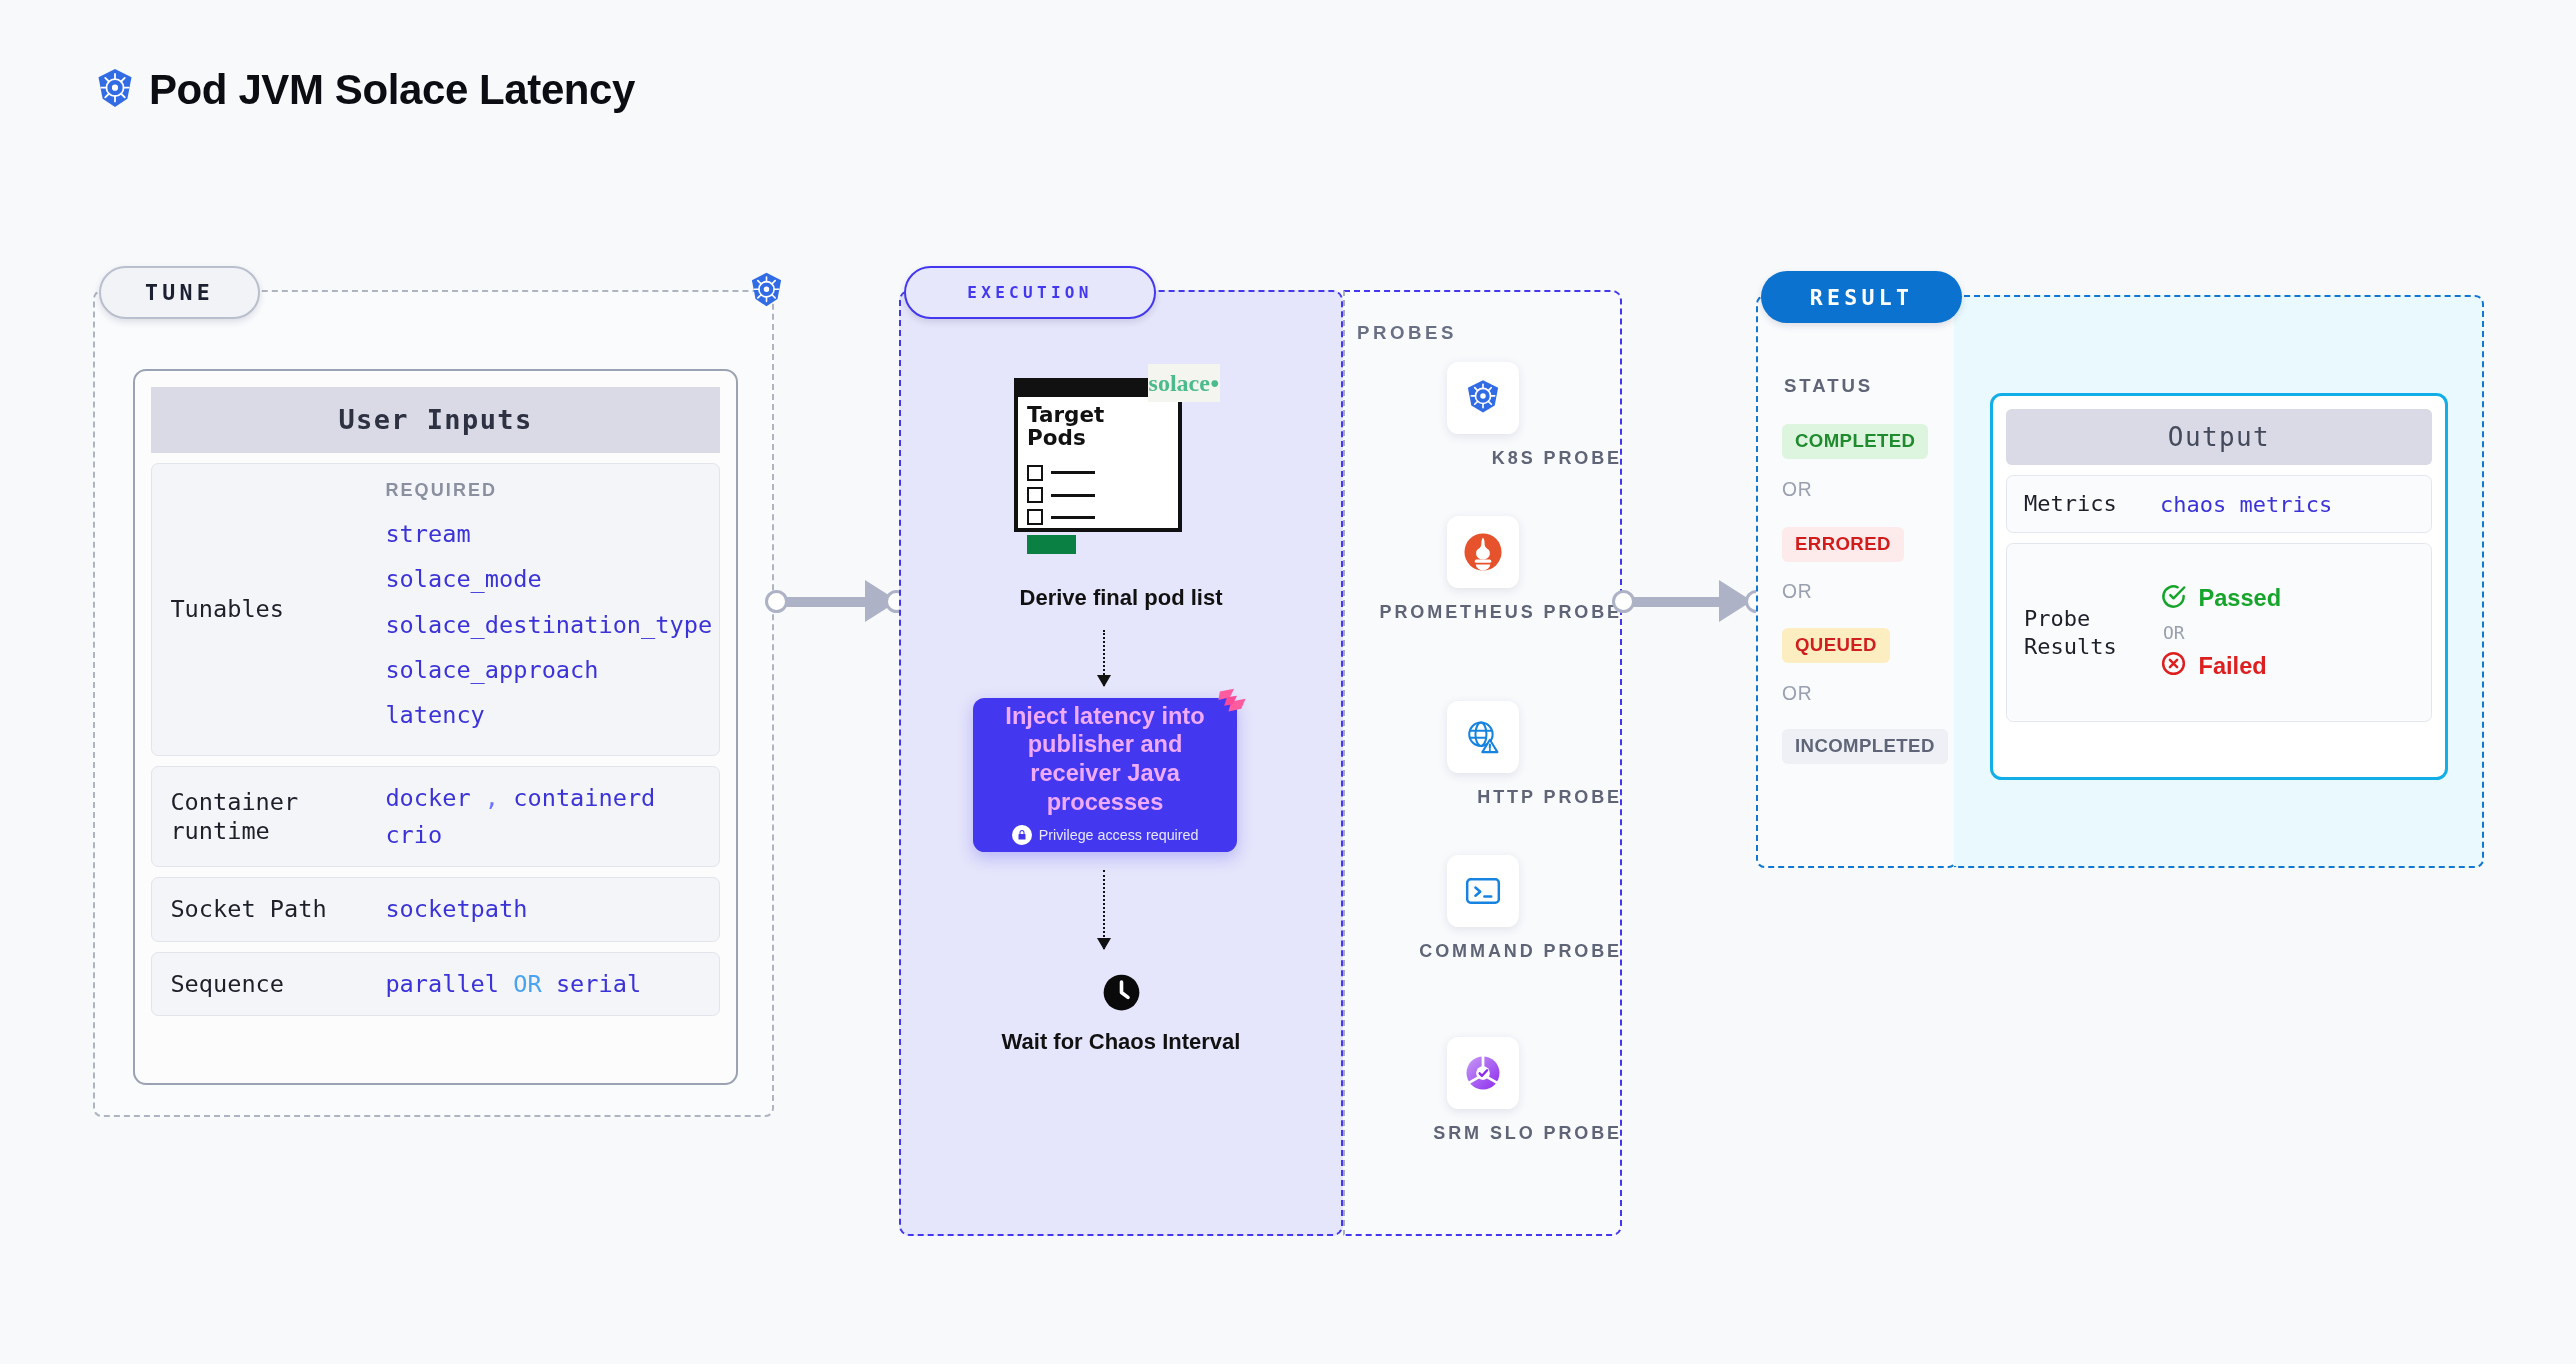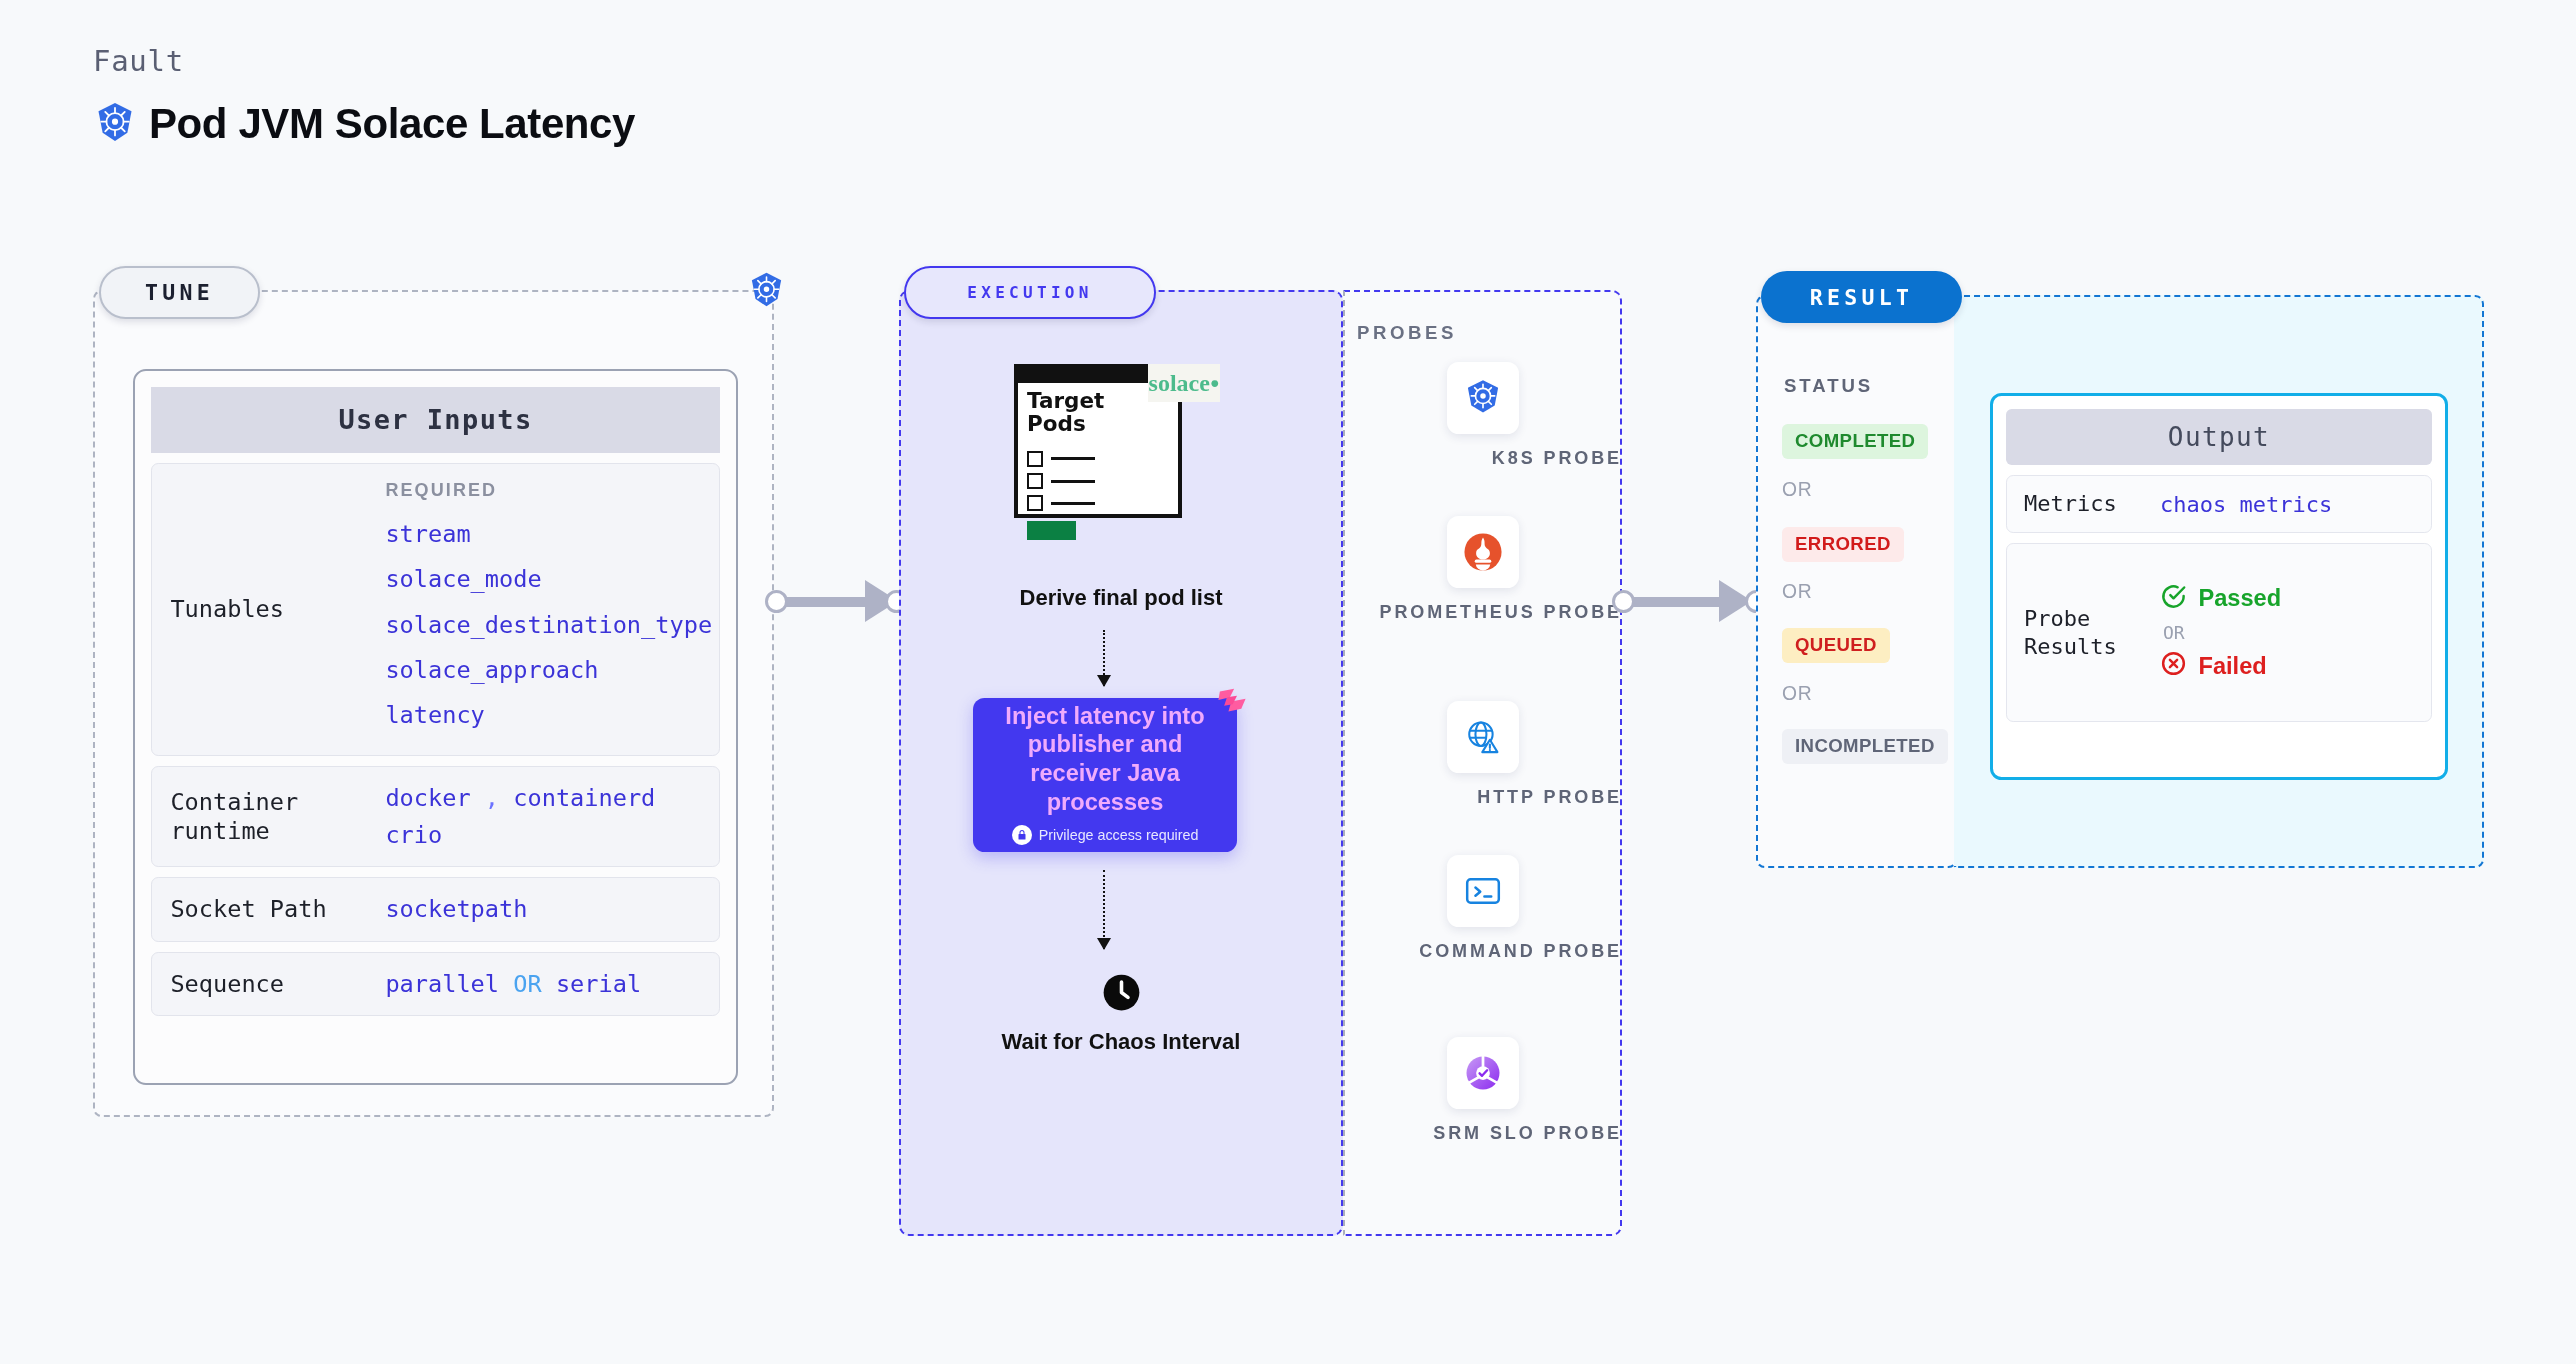--- a/index.html
+++ b/index.html
@@ -91,21 +91,21 @@
   #exec-pill {
     left:904px; top:266px; width:252px; height:53px;
     background:#e7e7fc; border:2.9px solid #4338ef; color:#4338ef; font-size:16px;
   }
   #probes-label {
     position:absolute; left:1357px; top:322px;
     font-size:18.6px; font-weight:700; color:#6a7083; letter-spacing:3.6px;
   }
 
   
-  #podcard { position:absolute; left:1014px; top:364px; width:168px; height:154px; }
+  #podcard { position:absolute; left:1014px; top:378px; width:168px; height:154px; }
   #podcard .sheet { position:absolute; inset:0; background:#fff; border:4.3px solid #111; }
   #podcard .topbar { position:absolute; left:0; right:0; top:0; height:18.6px; background:#111; }
   #podcard .ptitle {
     position:absolute; left:13px; top:26px; font-size:21.5px; font-weight:700;
     color:#111; line-height:1.06; font-family:"DejaVu Sans", sans-serif;
   }
   #podcard .lines { position:absolute; left:13px; top:87px; }
   #podcard .lrow { display:flex; align-items:center; gap:8.6px; margin-bottom:6.4px; }
   #podcard .box { width:15.8px; height:15.8px; border:2.9px solid #111; }
   #podcard .dash { width:44px; height:2.9px; background:#111; }
@@ -227,21 +227,20 @@
   }
   .connector .dot {
     position:absolute; top:10px; width:23px; height:23px; border-radius:50%;
     background:#fff; border:3.6px solid #aeb2c6;
   }
 </style>
 </head>
 <body>
 
 <div id="header">
-  <div id="fault-label">Fault</div>
   <div id="title-row">
     <span>
       <svg width="44" height="44" viewBox="0 0 64 64">
         <path d="M32 3 L56 15 L50 46 L32 58 L14 46 L8 15 Z" fill="#326ce5"></path>
         <g fill="none" stroke="#fff" stroke-width="2.6" stroke-linecap="round">
           <circle cx="32" cy="30" r="12.5"></circle>
           <circle cx="32" cy="30" r="3.2" fill="#fff"></circle>
           <path d="M32 17.5V10M32 42.5V50M44.5 30H52M12 30H19.5M40.9 21.1l5.3-5.3M17.8 44.2l5.3-5.3M40.9 38.9l5.3 5.3M17.8 15.8l5.3 5.3"></path>
         </g>
       </svg>

